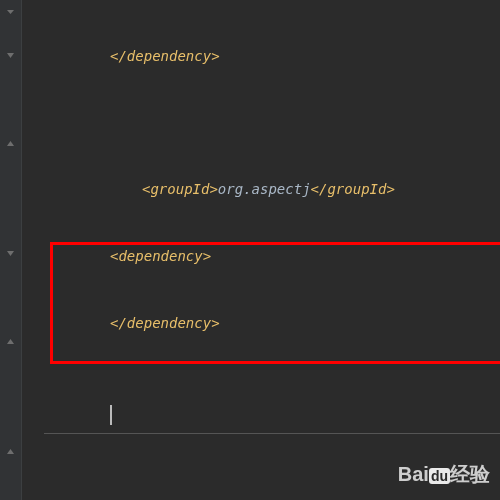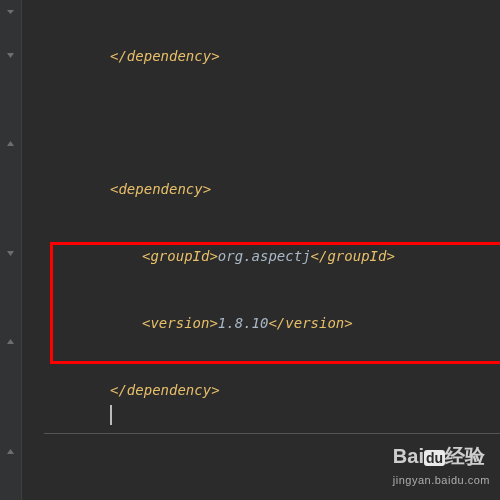--- a/index.html
+++ b/index.html
@@ -133,23 +133,22 @@
     <div class="fold-marker" style="top:444px">
       <svg width="11" height="11">
           <path d="M2 8 L5.5 3 L9 8" fill="#6e6e6e"></path>
         </svg>
     </div>
   </div>
 
   <div class="code-area">
     <div class="line indent2"><span class="tag">&lt;/dependency&gt;</span></div>
     <div class="line">&nbsp;</div>
+    <div class="line indent3"><span class="tag">&lt;groupId&gt;</span><span class="text">org.aspectj</span><span class="tag">&lt;/groupId&gt;</span></div>
     <div class="line indent2"><span class="tag">&lt;dependency&gt;</span></div>
-    <div class="line indent3"><span class="tag">&lt;groupId&gt;</span><span class="text">org.aspectj</span><span class="tag">&lt;/groupId&gt;</span></div>
-    <div class="line indent3"><span class="tag">&lt;version&gt;</span><span class="text">1.8.10</span><span class="tag">&lt;/version&gt;</span></div>
     <div class="line indent2"><span class="tag">&lt;/dependency&gt;</span></div>
     
     
     
     
     
     
     
     
     
@@ -162,14 +161,13 @@
     <div class="highlight-box"></div>
     <div class="cursor-line"></div>
     <div class="hr-line"></div>
   </div>
 </div>
 
 <div class="watermark">
   <div class="brand">
     <span>Bai</span><span class="du">du</span><span>经验</span>
   </div>
-  <div class="sub">jingyan.baidu.com</div>
 </div>
 
 </body></html>

